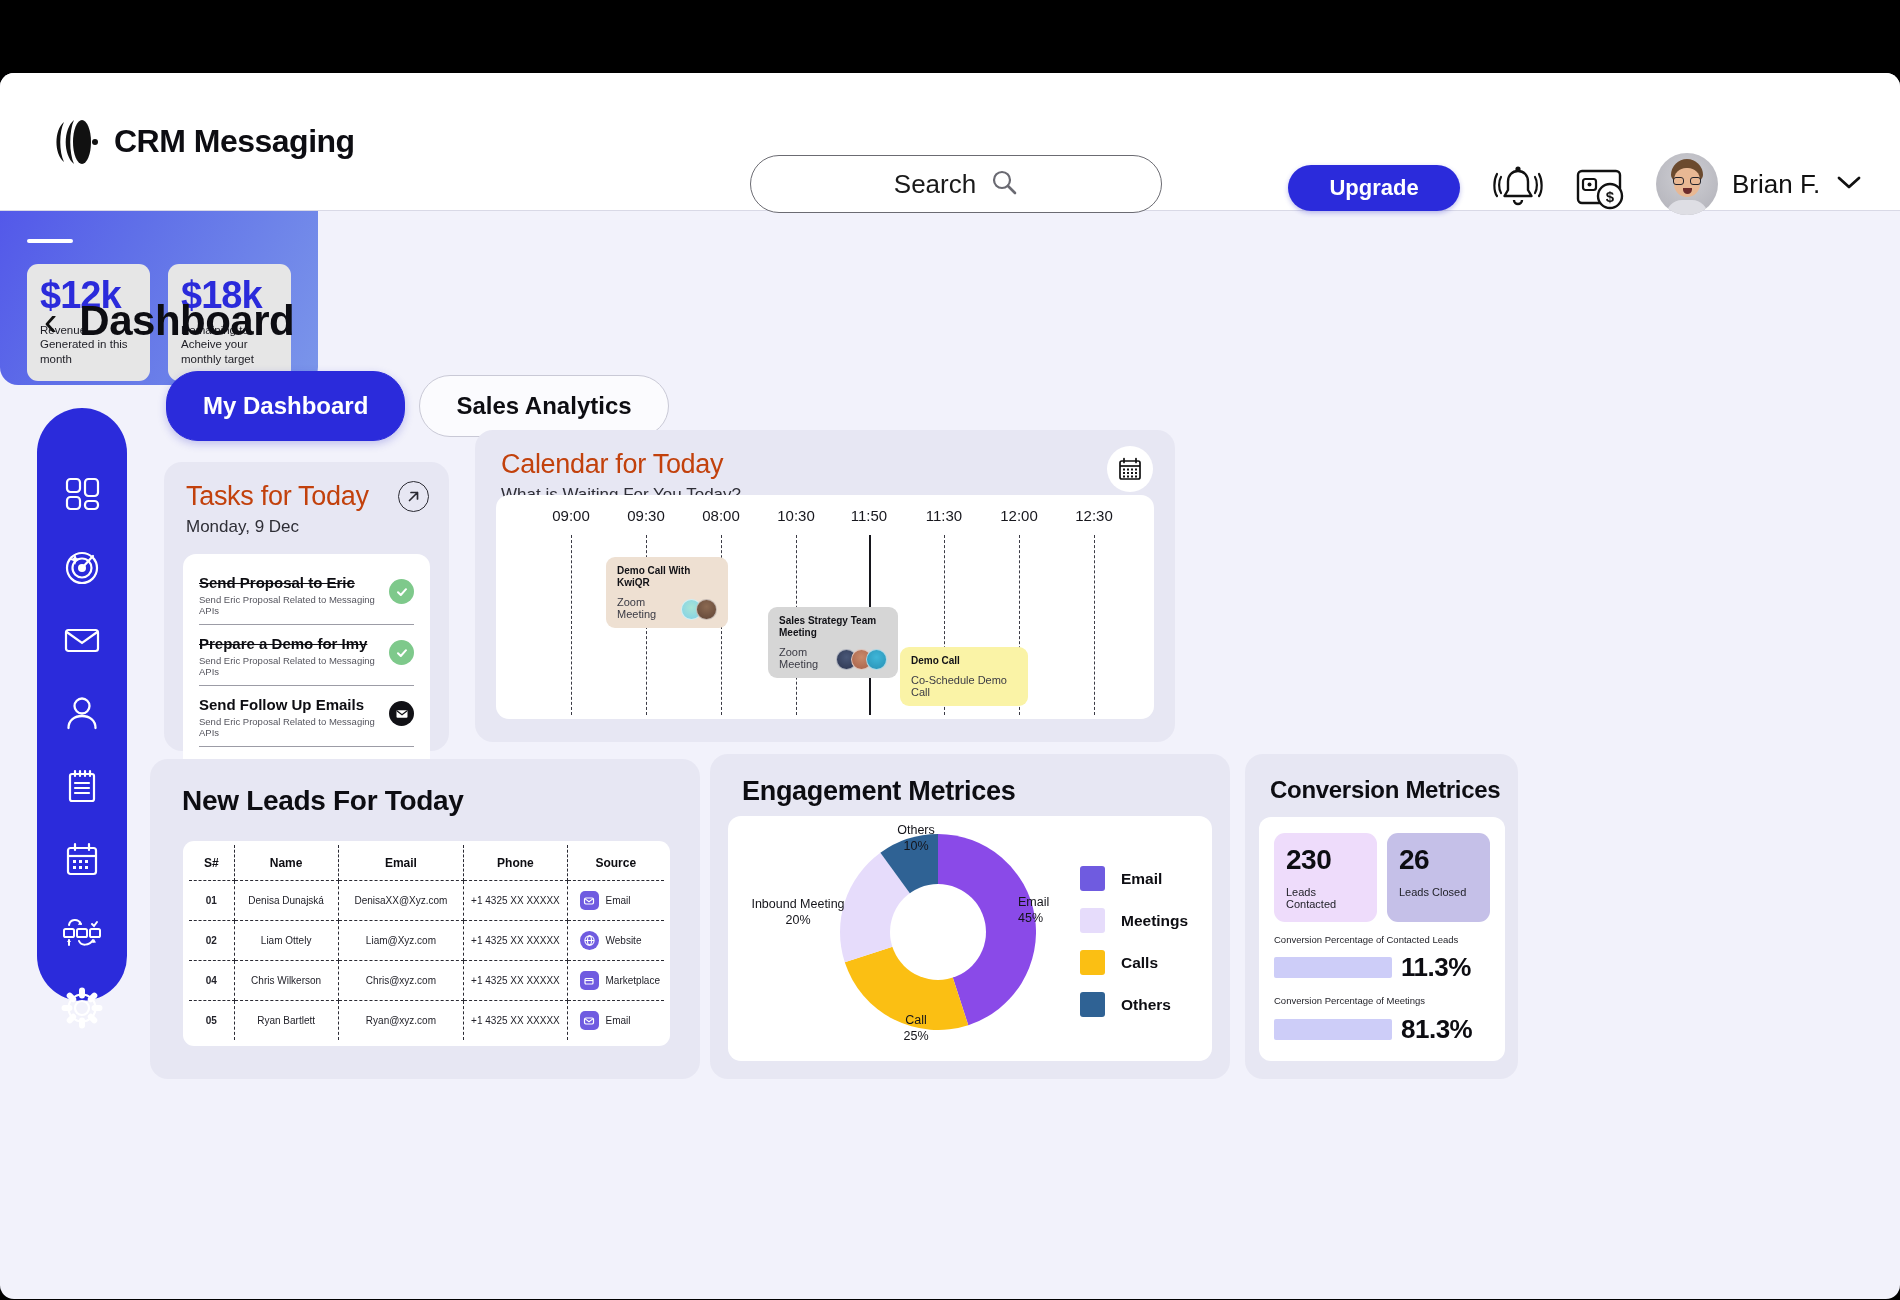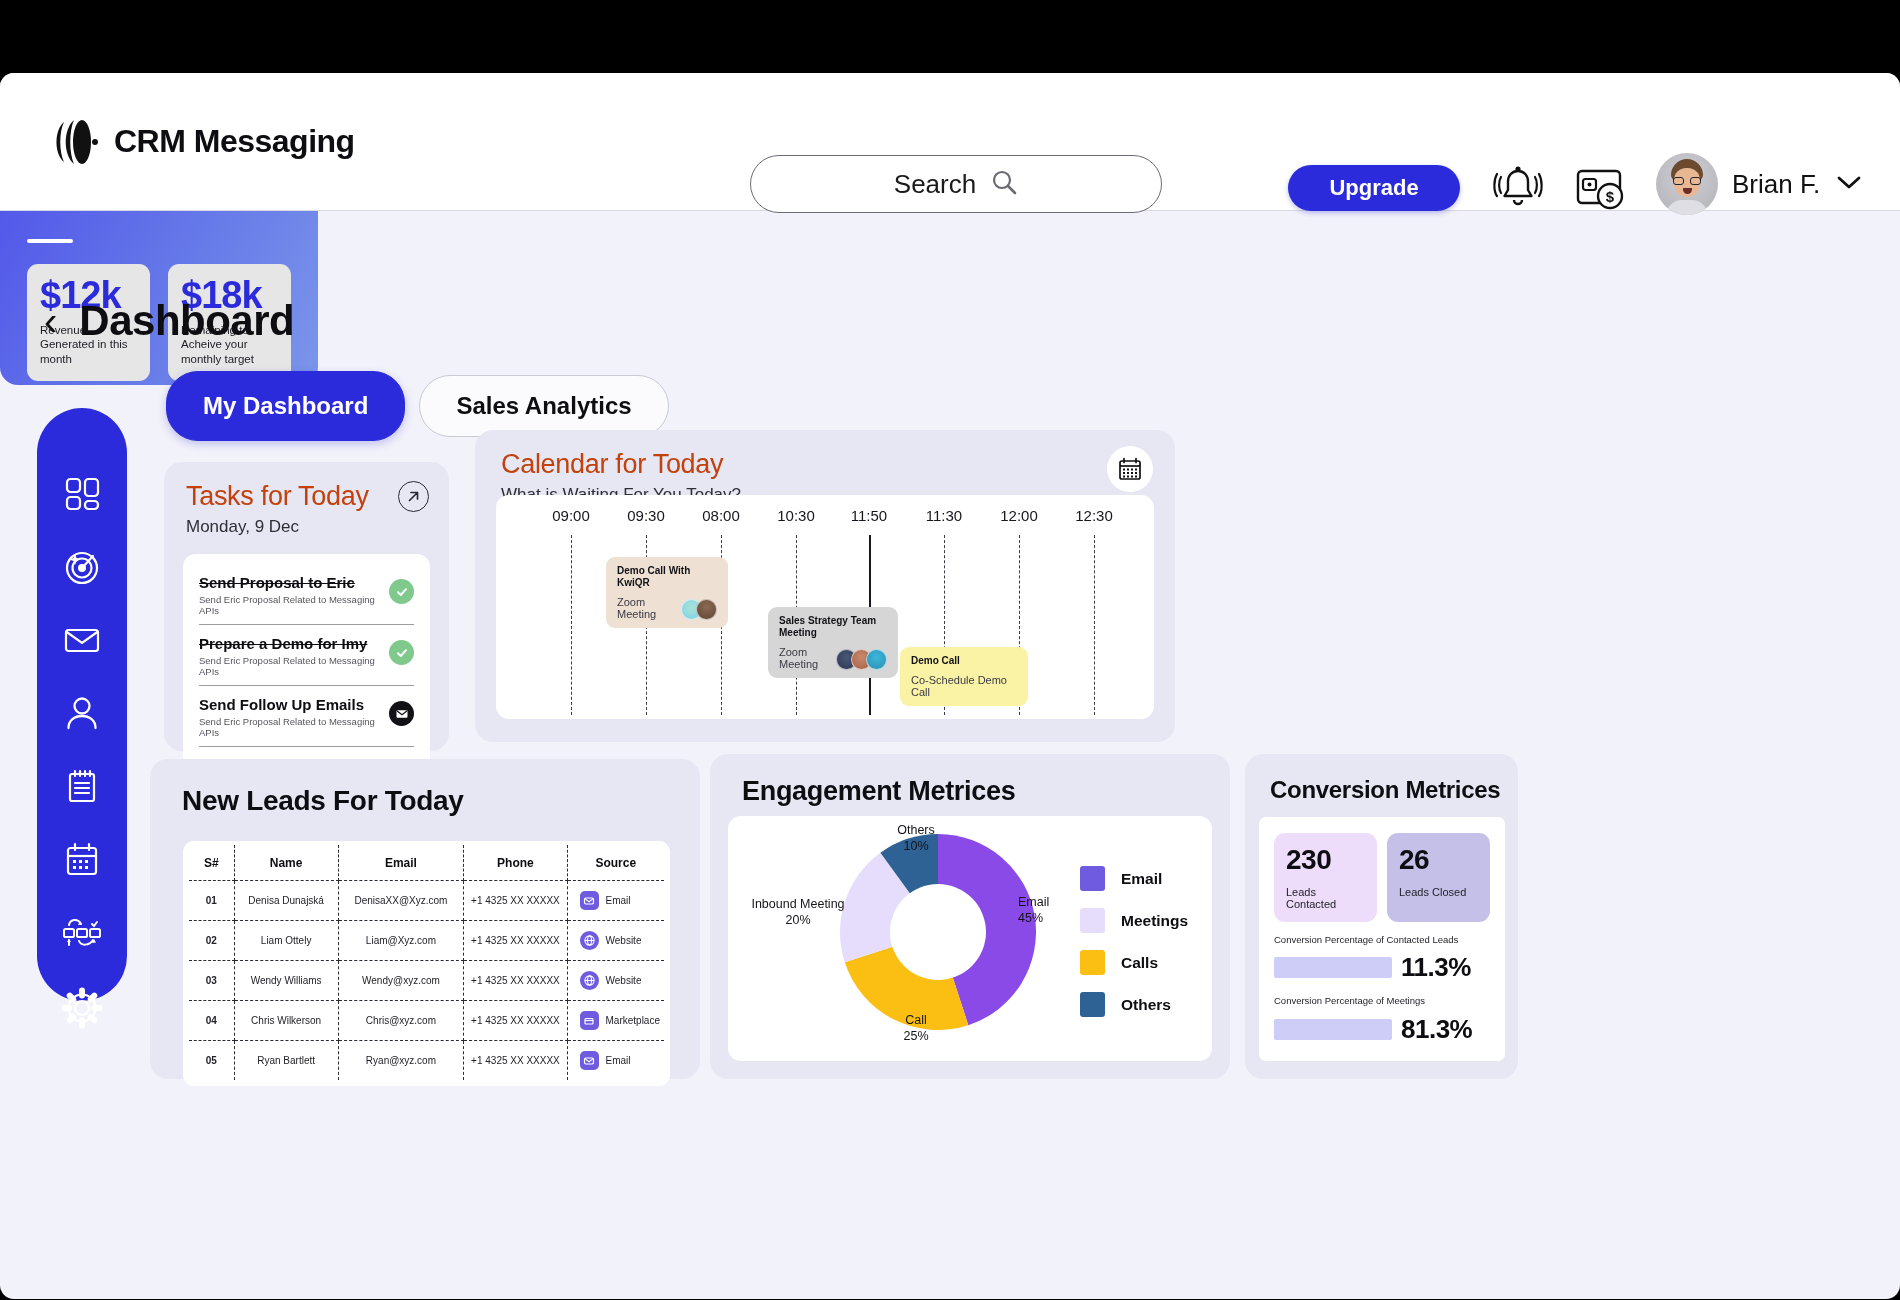--- a/index.html
+++ b/index.html
@@ -181,21 +181,21 @@
   .legend { position:absolute; left:352px; top:50px; }
   .leg-row { display:flex; align-items:center; gap:16px; margin-bottom:17px; }
   .leg-sw { width:25px; height:25px; border-radius:3px; flex:none; }
   .leg-tx { font-size:15.5px; font-weight:bold; color:#0d0d12; }
 
   
   #conv { left:1245px; top:681px; width:273px; height:325px; }
   .conv-title { font-size:24px; font-weight:bold; color:#0d0d12;
     padding:22px 0 0 25px; letter-spacing:-0.3px; }
   .conv-inner { position:absolute; left:14px; top:63px; width:246px; height:244px;
-    background:#fff; border-radius:7px; padding:16px 15px 0 15px; }
+    background:#fff; border-radius:12px; padding:16px 15px 0 15px; }
   .conv-boxes { display:flex; gap:10px; }
   .conv-box { flex:1; border-radius:11px; padding:13px 12px 12px 12px; }
   .cb-num { font-size:28px; font-weight:bold; color:#0d0d12; line-height:1; letter-spacing:-0.5px; }
   .cb-lbl { font-size:11px; color:#22222a; margin-top:12px; }
   .bar-lbl { font-size:9.5px; color:#1d1d24; line-height:1.3; margin:12px 0 6px 0; }
   .bar-row { display:flex; align-items:center; gap:9px; }
   .bar-track { height:21px; width:118px; background:#cdcdf8; border-radius:2px;
     overflow:hidden; flex:none; }
   .bar-fill { height:100%; background:#79c6e8; }
   .bar-pct { font-size:26px; font-weight:bold; color:#0d0d12; letter-spacing:-0.5px; }
@@ -568,38 +568,20 @@
                       <circle cx="6.5" cy="6.5" r="4.6"></circle>
                       <ellipse cx="6.5" cy="6.5" rx="2" ry="4.6"></ellipse>
                       <path d="M2 6.5h9"></path>
                     </svg>
                   </span>
               <span>Website</span>
                 </span>
               </td>
           </tr>
           <tr>
-            <td class="sn">03</td>
-            <td>Wendy Williams</td>
-            <td>Wendy@xyz.com</td>
-            <td>+1 4325 XX XXXXX</td>
-            <td>
-                <span class="src">
-              <span class="src-ic" style="border-radius:50%">
-                    <svg width="13" height="13" viewBox="0 0 13 13" fill="none" stroke="#fff" stroke-width="1.1">
-                      <circle cx="6.5" cy="6.5" r="4.6"></circle>
-                      <ellipse cx="6.5" cy="6.5" rx="2" ry="4.6"></ellipse>
-                      <path d="M2 6.5h9"></path>
-                    </svg>
-                  </span>
-              <span>Website</span>
-                </span>
-              </td>
-          </tr>
-          <tr>
             <td class="sn">04</td>
             <td>Chris Wilkerson</td>
             <td>Chris@xyz.com</td>
             <td>+1 4325 XX XXXXX</td>
             <td>
                 <span class="src">
               <span class="src-ic">
                     <svg width="12" height="12" viewBox="0 0 12 12" fill="none" stroke="#fff" stroke-width="1.2">
                       <rect x="2" y="3.5" width="8" height="5.5" rx="1"></rect>
                       <path d="M2 5.5h8"></path>

